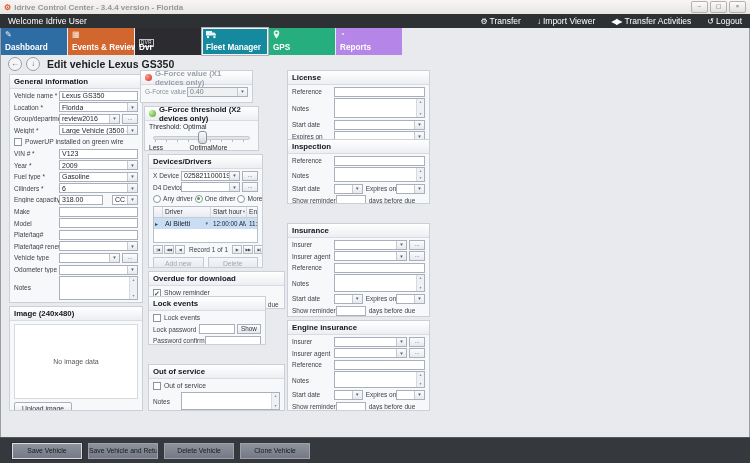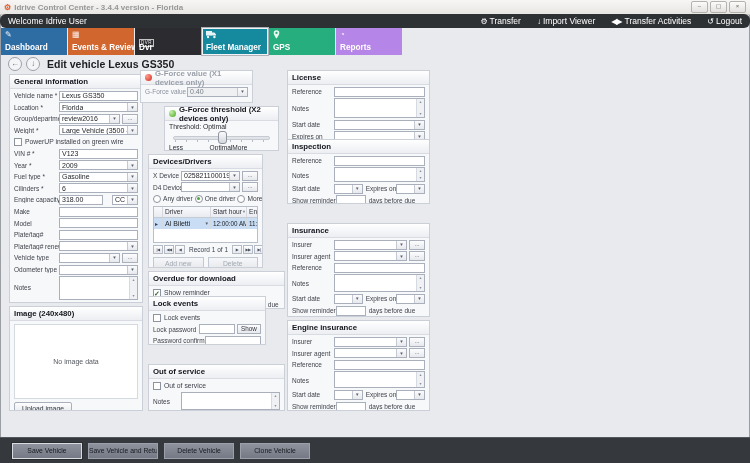--- a/index.html
+++ b/index.html
@@ -10,21 +10,21 @@
   .titlebar{position:absolute;top:0;left:0;right:0;height:14px;
     background:linear-gradient(#f7f6f5,#e8e6e3);border-bottom:1px solid #c9c6c2;
     display:flex;align-items:center;padding:0 4px;font-size:8px;font-weight:bold;color:#979797;}
   .app-ico{color:#e0592a;font-size:8px;margin-right:3px;}
   .winbtns{margin-left:auto;display:flex;gap:2px;}
   .wb{width:15px;height:10px;border:1px solid #b5b2ae;border-radius:2px;
     background:linear-gradient(#fcfbfa,#e4e2df);font-size:6px;line-height:9px;
     text-align:center;color:#66615c;font-weight:normal;}
   
   .menubar{position:absolute;top:14px;left:0;right:0;height:14px;background:#2e3134;
-    color:#fff;display:flex;align-items:center;padding:0 8px;font-size:8.5px;border-radius:6px;}
+    color:#fff;display:flex;align-items:center;padding:0 8px;font-size:8.5px;}
   .mb-actions{margin-left:auto;display:flex;gap:16px;align-items:center;}
   .mb-item{display:flex;align-items:center;gap:3px;cursor:default;}
   .mico{font-size:8px;color:#fff;letter-spacing:-1px;}
   
   .tabs{position:absolute;top:28px;left:1px;height:27px;display:flex;gap:1px;}
   .tab{width:66px;height:27px;position:relative;box-sizing:border-box;padding:2px 0 0 4px;color:#fff;}
   .ticon{font-size:8px;line-height:9px;display:block;opacity:.9;}
   .ticon.dvrbox{display:inline-block;border:1px solid rgba(255,255,255,.8);font-size:4.5px;
     line-height:6px;padding:0 1px;letter-spacing:.5px;}
   .tlabel{position:absolute;left:4px;bottom:3px;font-size:8.2px;font-weight:bold;white-space:nowrap;}
@@ -41,21 +41,21 @@
   .ph{height:11px;padding:1px 4px;display:flex;align-items:center;gap:3px;
     font-size:7.8px;font-weight:bold;color:#14151d;
     background:linear-gradient(#ffffff,#eceef2);border-bottom:1px solid #d8dce2;}
   .ph.dim{color:#9aa0aa;}
   .ball{width:7px;height:7px;border-radius:50%;flex:0 0 auto;}
   .ball.red{background:radial-gradient(circle at 30% 30%,#ff9c8c,#d22c1e);}
   .ball.green{background:radial-gradient(circle at 30% 30%,#c9f2ae,#4aa61e);}
   #p-general{left:9px;top:74px;width:134px;height:229px;}
   #p-image{left:9px;top:306px;width:134px;height:105px;}
   #p-gf1{left:140px;top:70px;width:113px;height:33px;}
-  #p-gf2{left:164px;top:106px;width:115px;height:45px;}
+  #p-gf2{left:144px;top:106px;width:115px;height:45px;}
   #p-dev{left:148px;top:154px;width:115px;height:114px;}
   #p-over{left:148px;top:271px;width:137px;height:38px;}
   #p-lock{left:148px;top:296px;width:118px;height:49px;}
   #p-oos{left:148px;top:364px;width:137px;height:47px;}
   #p-lic{left:287px;top:70px;width:143px;height:82px;}
   #p-insp{left:287px;top:139px;width:143px;height:65px;}
   #p-ins{left:287px;top:223px;width:143px;height:94px;}
   #p-ins2{left:287px;top:320px;width:143px;height:91px;}
   
   .fr{display:flex;align-items:center;height:10px;margin:1.6px 4px 0;font-size:7px;color:#3b3f46;}

